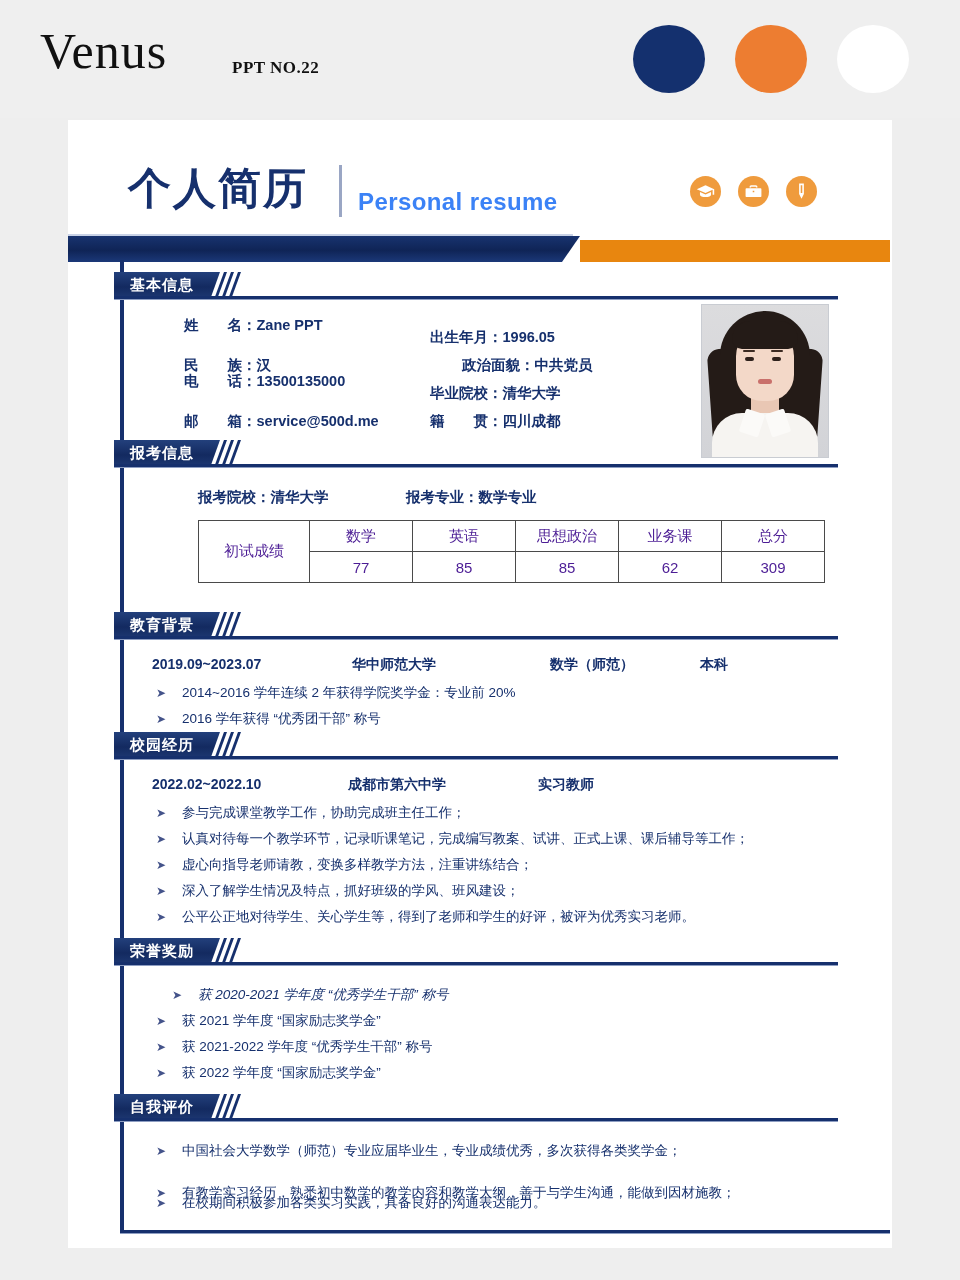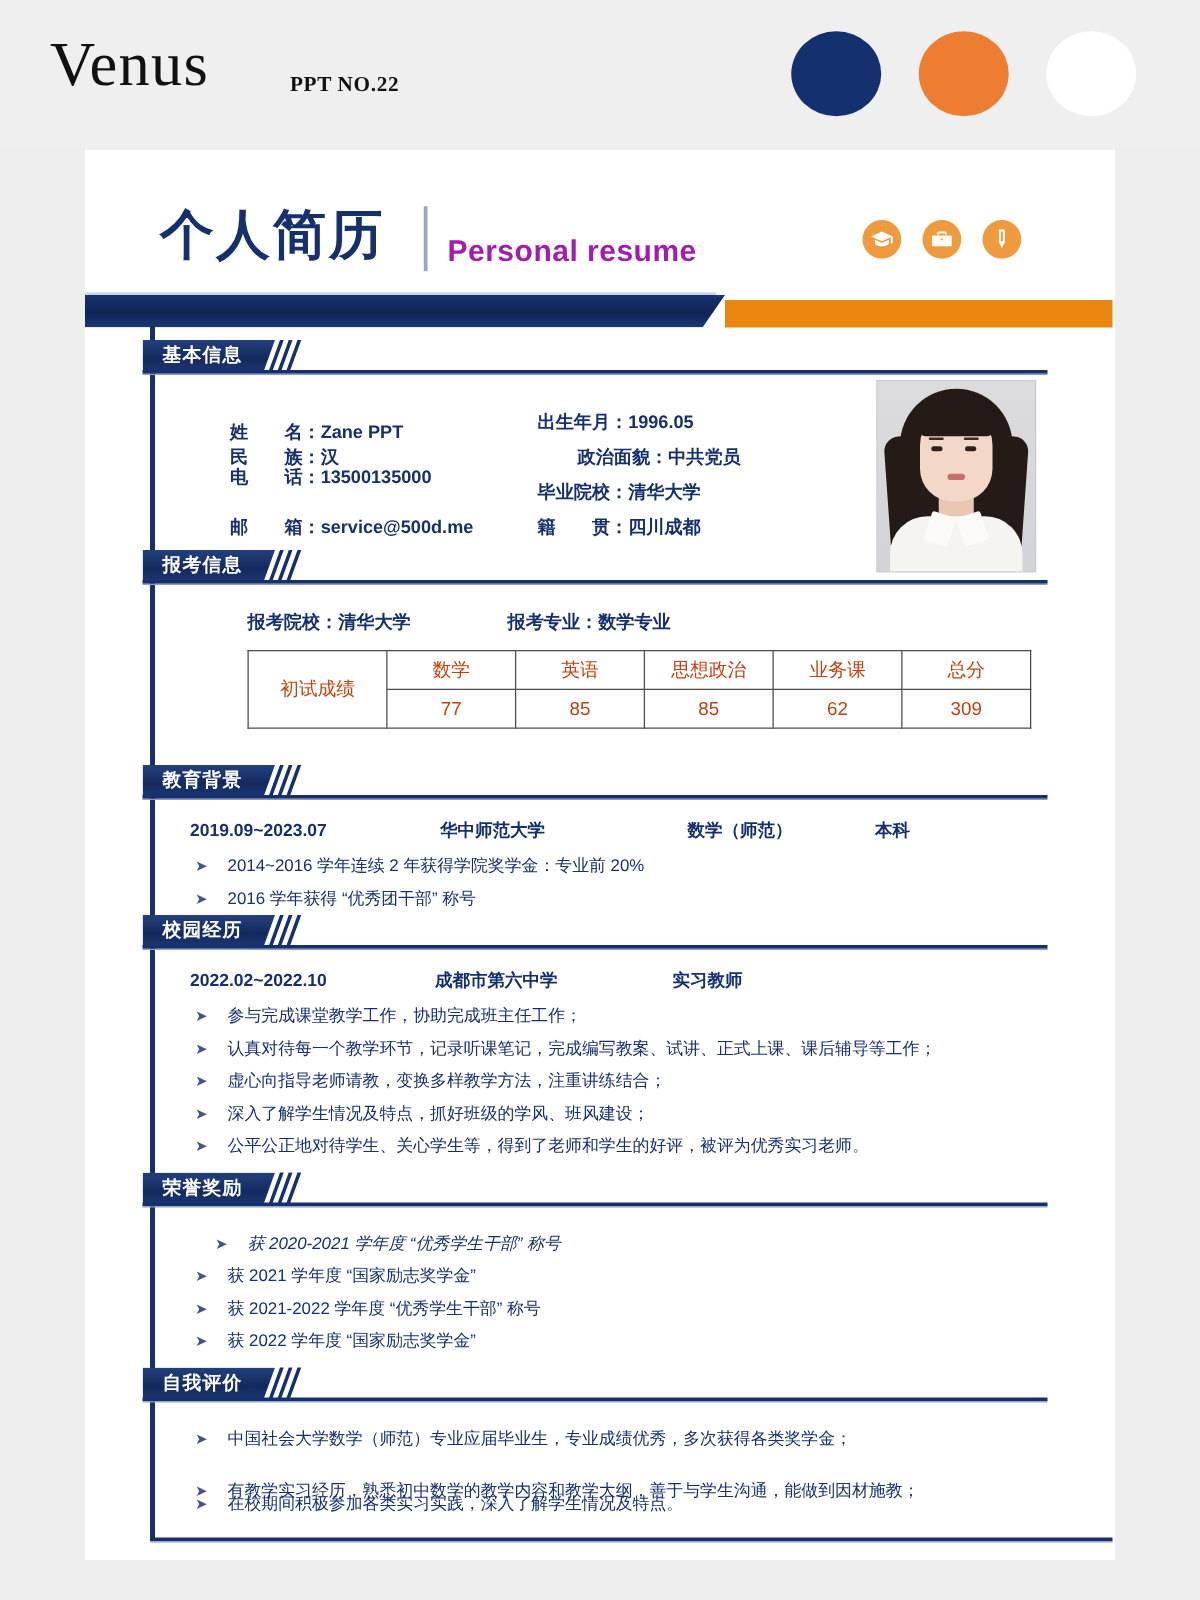--- a/index.html
+++ b/index.html
@@ -32,21 +32,21 @@
 
   
   #title-cn{
     position:absolute;left:60px;top:44px;
     font-size:43px;font-weight:bold;color:#16306d;letter-spacing:2px;
     line-height:48px;
   }
   #title-div{position:absolute;left:271px;top:45px;width:3px;height:52px;background:#9aa6c4;}
   #title-en{
     position:absolute;left:290px;top:68px;
-    font-size:24px;font-weight:bold;color:#a21caf;letter-spacing:.4px;
+    font-size:24px;font-weight:bold;color:#3b82f6;letter-spacing:.4px;
   }
   .hicon{
     position:absolute;top:56px;width:31px;height:31px;border-radius:50%;
     background:#ef9b3d;color:#fff;
   }
   .hicon svg{position:absolute;left:6px;top:6px;}
   #hicon1{left:622px;}
   #hicon2{left:670px;}
   #hicon3{left:718px;}
 
@@ -130,21 +130,21 @@
   }
   #photo .collarR{
     position:absolute;left:66px;top:106px;width:20px;height:24px;background:#fbfaf8;
     transform:rotate(-18deg);border-radius:2px;
   }
 
   
   #score-table{position:absolute;left:130px;top:0;border-collapse:collapse;}
   #score-table td{
     border:1px solid #4a4a4a;text-align:center;
-    font-size:15px;color:#c2410c;font-weight:normal;height:28px;
+    font-size:15px;color:#4c1d95;font-weight:normal;height:28px;
   }
   #score-table td.lbl{width:108px;font-size:15px;}
   #score-table td.col{width:100px;}
 
   
   .rowhead{position:absolute;font-size:14px;font-weight:bold;color:#16306d;white-space:nowrap;}
   .bullet{position:absolute;font-size:13.5px;color:#16306d;white-space:nowrap;}
   .bullet .arw{display:inline-block;width:26px;color:#44538a;font-size:12px;}
 
   
@@ -195,21 +195,21 @@
   <div class="section" style="top:152px;">
     <div class="tag">基本信息</div>
     <div class="tag-stripes" style="left:152px;">
       <i style="left:4px;"></i>
         <i style="left:11px;"></i>
         <i style="left:18px;"></i>
     </div>
     <div class="rule" style="width:724px;"></div>
     <div class="rule-b" style="width:724px;"></div>
 
-    <div class="kv" style="left:116px;top:64px;text-align:right;">姓　　名：Zane PPT</div>
+    <div class="kv" style="left:116px;top:44px;text-align:right;">姓　　名：Zane PPT</div>
     <div class="kv" style="left:116px;top:84px;">民　　族：汉</div>
     <div class="kv" style="left:116px;top:100px;">电　　话：13500135000</div>
     <div class="kv" style="left:116px;top:140px;">邮　　箱：service@500d.me</div>
 
     <div class="kv" style="left:362px;top:56px;">出生年月：1996.05</div>
     <div class="kv" style="left:362px;top:84px;padding-left:32px;">政治面貌：中共党员</div>
     <div class="kv" style="left:362px;top:112px;">毕业院校：清华大学</div>
     <div class="kv" style="left:362px;top:140px;">籍　　贯：四川成都</div>
   </div>
 
@@ -326,18 +326,18 @@
     <div class="tag-stripes" style="left:152px;">
       <i style="left:4px;"></i>
         <i style="left:11px;"></i>
         <i style="left:18px;"></i>
     </div>
     <div class="rule" style="width:724px;"></div>
     <div class="rule-b" style="width:724px;"></div>
 
     <div class="bullet" style="left:88px;top:48px;"><span class="arw">➤</span><span>中国社会大学数学（师范）专业应届毕业生，专业成绩优秀，多次获得各类奖学金；</span></div>
     <div class="bullet" style="left:88px;top:74px;margin-top:16px;"><span class="arw">➤</span><span>有教学实习经历，熟悉初中数学的教学内容和教学大纲，善于与学生沟通，能做到因材施教；</span></div>
-    <div class="bullet" style="left:88px;top:100px;"><span class="arw">➤</span><span>在校期间积极参加各类实习实践，深入了解学生情况及特点。</span></div>
+    <div class="bullet" style="left:88px;top:100px;"><span class="arw">➤</span><span>在校期间积极参加各类实习实践，具备良好的沟通表达能力。</span></div>
   </div>
 
   <div id="bottom-rule"></div>
   <div id="bottom-rule-b"></div>
 </div>
 
 </body></html>

